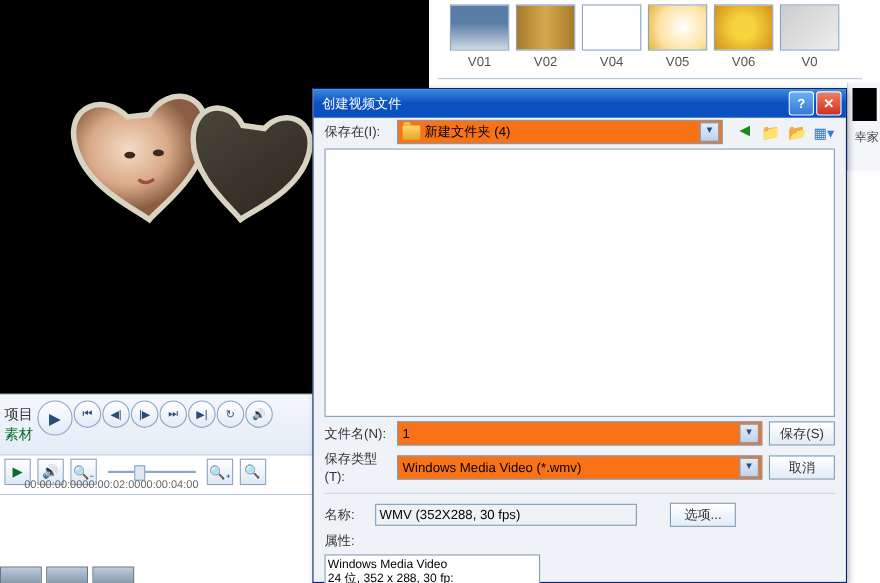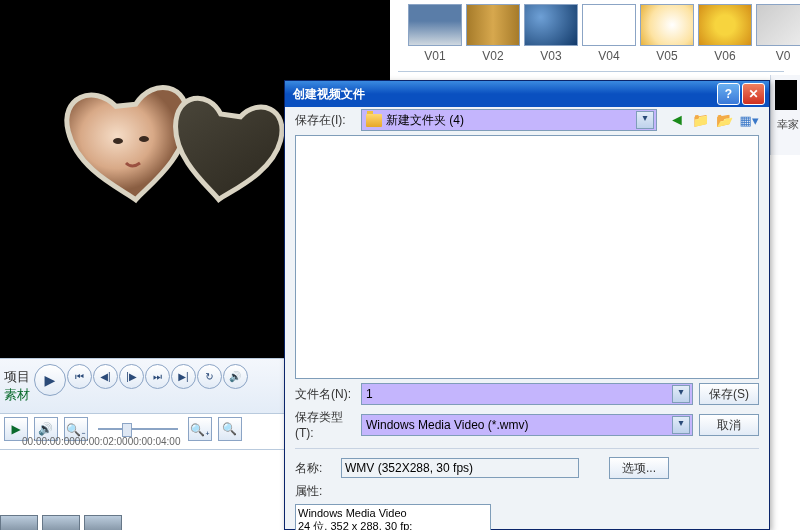--- a/index.html
+++ b/index.html
@@ -29,27 +29,27 @@
 .toolbar{position:absolute;left:4px;top:417px;display:flex;align-items:center;gap:6px}
 .sqbtn{width:22px;height:22px;border:1px solid #8ba4c5;background:linear-gradient(#fff,#dde8f5);display:flex;align-items:center;justify-content:center;color:#2a4a78;cursor:pointer}
 .sqbtn.g{color:#0b6b2d}
 .slider{width:80px;height:2px;background:#8ba4c5;position:relative;margin:0 4px}
 .slider::after{content:"";position:absolute;left:30%;top:-5px;width:8px;height:12px;background:#dfe8f4;border:1px solid #8ba4c5}
 .ticks{position:absolute;left:22px;top:436px;font-size:10px;color:#666;display:flex;}
 .clips{position:absolute;left:0;top:515px;width:130px;height:15px;display:flex;gap:4px}
 .clip{width:36px;height:14px;background:linear-gradient(#bcd,#89a);border:1px solid #678}
 .dlg{position:absolute;left:284px;top:80px;width:484px;height:448px;background:#eff3f7;border:1px solid #0a246a;box-shadow:2px 2px 6px rgba(0,0,0,.3)}
 .titlebar{height:26px;background:linear-gradient(#3a8ae0,#0a50c0 50%,#0a50c0);display:flex;align-items:center;padding:0 4px 0 8px}
-.title{color:#fff;font-weight:bold;flex:1}
+.title{color:#fff;font-weight:normal;flex:1}
 .winbtn{width:21px;height:20px;margin-left:2px;border:1px solid #fff;border-radius:3px;display:flex;align-items:center;justify-content:center;font-weight:bold;color:#fff;cursor:pointer}
 .help{background:linear-gradient(#6ab0f0,#3a78d8)}
 .close{background:linear-gradient(#f08060,#d03020)}
 .row{display:flex;align-items:center;padding:2px 10px;gap:6px}
 .label{width:60px;color:#333}
-.combo{flex:1;height:20px;border:1px solid #7f9db9;background:#c4b5fd;display:flex;align-items:center;padding:0 4px;position:relative}
+.combo{flex:1;height:20px;border:1px solid #7f9db9;background:#f97316;display:flex;align-items:center;padding:0 4px;position:relative}
 .combo::after{content:"▾";position:absolute;right:2px;top:1px;width:16px;height:16px;background:linear-gradient(#e2ecf8,#bfd2ec);border:1px solid #7f9db9;text-align:center;font-size:10px;color:#2a4a78}
 .folder-icon{width:16px;height:13px;background:linear-gradient(#ffd870,#e6a72a);border-radius:1px;margin-right:4px;position:relative}
 .folder-icon::before{content:"";position:absolute;top:-3px;left:1px;width:6px;height:3px;background:#f0c040}
 .navicons{display:flex;gap:4px;margin-left:4px}
 .ni{width:20px;height:20px;display:flex;align-items:center;justify-content:center;cursor:pointer;border-radius:2px}
 .back{color:#1a8a1a;font-size:16px}
 .up{color:#1a8a1a;font-size:14px}
 .newf{color:#d4a22a;font-size:14px}
 .view{color:#3a78c8;font-size:13px}
 .filelist{margin:2px 10px;height:242px;background:#fff;border:1px solid #7f9db9}
@@ -80,21 +80,20 @@
       <ellipse cx="58" cy="66" rx="5" ry="3" fill="#3a2a20"></ellipse>
       <ellipse cx="84" cy="64" rx="5" ry="3" fill="#3a2a20"></ellipse>
       <path d="M66 88 Q72 94 80 88" stroke="#9a5040" stroke-width="3" fill="none"></path>
     </svg>
   </div>
 </div>
 
 <div class="thumbs">
   <div class="thumb"><div class="thumb-img t1"></div><span>V01</span></div>
   <div class="thumb"><div class="thumb-img t2"></div><span>V02</span></div>
-  <div class="thumb"><div class="thumb-img t3"></div><span>V03</span></div>
   <div class="thumb"><div class="thumb-img t4"></div><span>V04</span></div>
   <div class="thumb"><div class="thumb-img t5"></div><span>V05</span></div>
   <div class="thumb"><div class="thumb-img t6"></div><span>V06</span></div>
   <div class="thumb"><div class="thumb-img"></div><span>V0</span></div>
 </div>
 
 <div class="right-side"></div>
 <div class="right-blk"></div>
 <div class="right-lbl">幸家</div>
 

